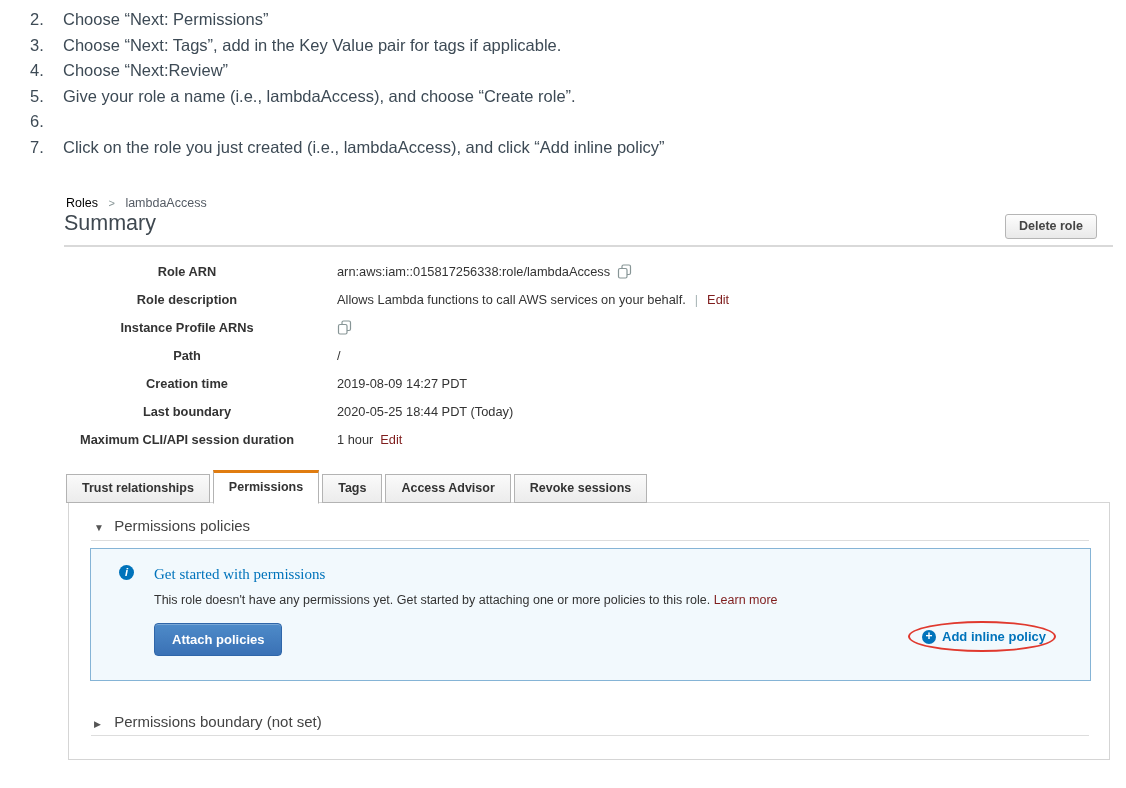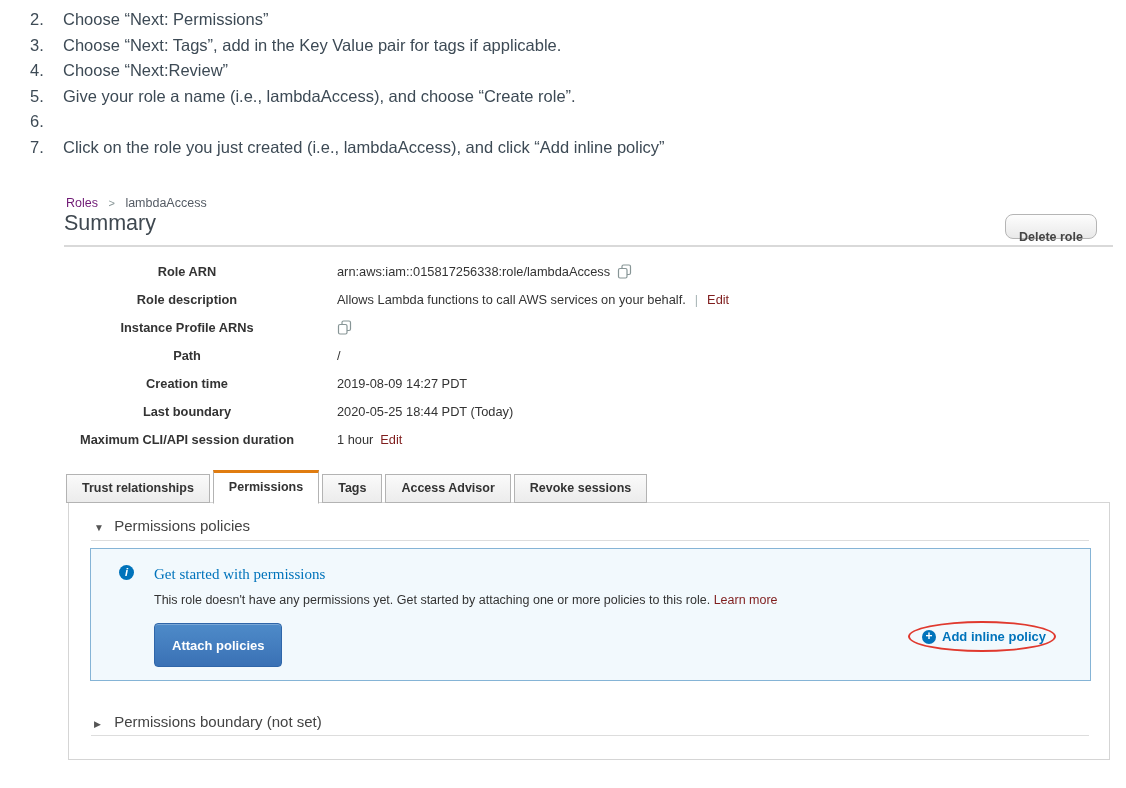--- a/index.html
+++ b/index.html
@@ -6,28 +6,28 @@
   body { margin: 0; background: #fff; font-family: "Liberation Sans", sans-serif; }
   #canvas { position: relative; width: 1126px; height: 788px; background: #fff; overflow: hidden; }
 
   
   .instructions { position: absolute; left: 30px; top: 7px; color: #3d4a55; font-size: 16.5px; line-height: 25.6px; }
   .inst-row { display: flex; }
   .inst-num { width: 33px; flex: none; }
 
   
   .breadcrumb { position: absolute; left: 66px; top: 196px; font-size: 12.5px; color: #545b64; }
-  .breadcrumb .bc-link { color: #701a75; cursor: pointer; }
+  .breadcrumb .bc-link { color: #000000; cursor: pointer; }
   .breadcrumb .bc-sep { color: #879596; margin: 0 7px; font-size: 11px; }
 
   .page-title { position: absolute; left: 64px; top: 211px; font-size: 21.5px; color: #3f4850; font-weight: 400; }
 
-  .delete-btn { position: absolute; left: 1005px; top: 214px; height: 25px; padding: 11px 13px;
+  .delete-btn { position: absolute; left: 1005px; top: 214px; height: 25px; padding: 0 13px;
     font-size: 12.5px; font-weight: bold; color: #444; line-height: 23px;
-    background: linear-gradient(#fdfdfd, #e9e9e9); border: 1px solid #b5b5b5; border-radius: 8px; cursor: pointer; }
+    background: linear-gradient(#fdfdfd, #e9e9e9); border: 1px solid #b5b5b5; border-radius: 3px; cursor: pointer; }
 
   .top-divider { position: absolute; left: 64px; top: 245px; width: 1049px; height: 2px; background: #d9d9d9; }
 
   .details { position: absolute; left: 64px; top: 257px; font-size: 12.8px; color: #333; }
   .drow { display: flex; height: 28px; align-items: center; }
   .dlabel { width: 246px; text-align: center; font-weight: bold; flex: none; }
   .dval { margin-left: 27px; display: flex; align-items: flex-start; gap: 7px; }
   .pipe { color: #aab7b8; margin: 0 2px; }
   .link { color: #7f1d1d; cursor: pointer; }
   .copy-ic { display: inline-block; width: 15px; height: 15px; cursor: pointer; }
@@ -46,21 +46,21 @@
   .sec-header .caret { display: inline-block; width: 16px; color: #555; font-size: 11px; }
   .sec-rule { position: absolute; left: 22px; width: 998px; border-top: 1px solid #ddd; }
 
   .info-box { position: absolute; left: 21px; top: 45px; width: 1001px; height: 133px;
     background: #f2f9fd; border: 1px solid #85b4d6; }
   .info-ic { position: absolute; left: 28px; top: 16px; width: 15px; height: 15px; border-radius: 50%;
     background: #0073bb; color: #fff; font-size: 11px; font-weight: bold; font-style: italic;
     text-align: center; line-height: 15px; }
   .info-title { position: absolute; left: 63px; top: 17px; font-size: 15px; color: #0073bb; font-family: Liberation Serif, serif; }
   .info-body { position: absolute; left: 63px; top: 44px; font-size: 12.5px; color: #333; }
-  .attach-btn { position: absolute; left: 63px; top: 74px; height: 44px; padding: 0 17px;
+  .attach-btn { position: absolute; left: 63px; top: 74px; height: 33px; padding: 0 17px;
     font-size: 13px; font-weight: bold; color: #fff; line-height: 27px;
     background: linear-gradient(#4e8bc9, #3a71b5); border: 1px solid #2f66a9; border-radius: 4px;
     box-shadow: inset 0 1px 0 rgba(255,255,255,.25); cursor: pointer; }
   .inline-link { position: absolute; left: 831px; top: 80px; display: flex; align-items: center; gap: 6px;
     color: #0073bb; font-size: 13px; font-weight: bold; cursor: pointer; }
   .plus-ic { display: inline-block; width: 14px; height: 14px; border-radius: 50%; background: #0073bb;
     color: #fff; font-size: 12px; font-weight: bold; text-align: center; line-height: 13px; }
   .red-ellipse { position: absolute; left: 817px; top: 72px; width: 148px; height: 31px;
     border: 2px solid #e0392e; border-radius: 50%; pointer-events: none; }
 </style>

